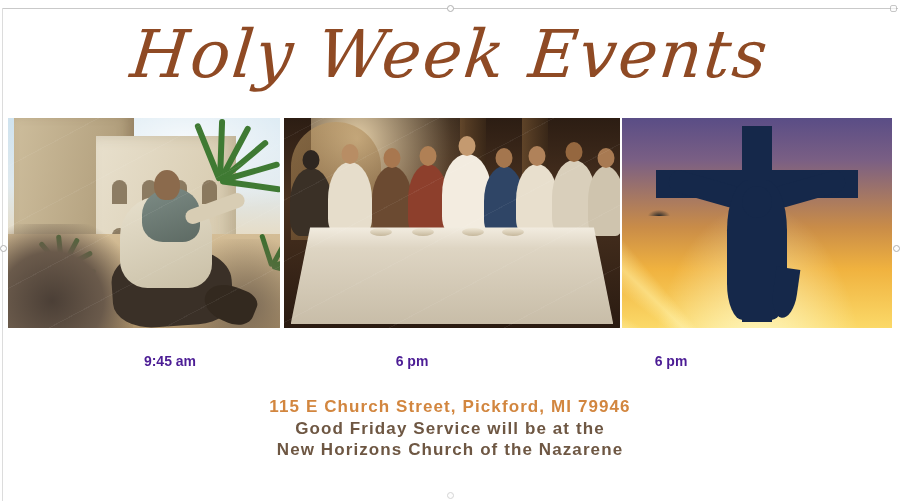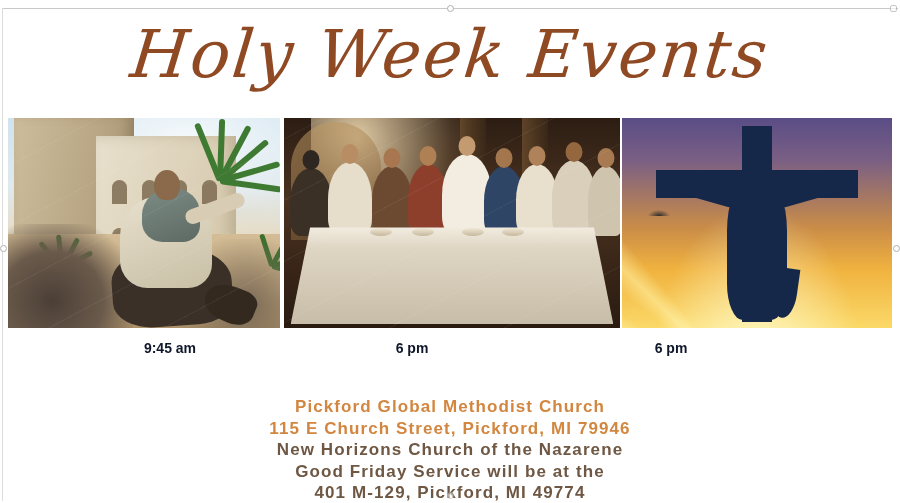--- a/index.html
+++ b/index.html
@@ -285,23 +285,23 @@
     letter-spacing: .2px;
     color: #d2863f;
     white-space: nowrap;
   }
   .events .ev { color:#c97b35; }
   .events .sep { color:#e0a96a; font-weight:400; padding:0 7px; }
 
   .times {
     position: absolute;
     left: 0; right: 0;
-    top: 340px;
+    top: 353px;
     height: 18px;
-    color: #0f172a;
+    color: #4c1d95;
     font-weight: 700;
     font-size: 14px;
   }
   .times span {
     position: absolute;
     transform: translateX(-50%);
   }
   .times .t1 { left: 170px; }
   .times .t2 { left: 412px; }
   .times .t3 { left: 671px; }
@@ -456,20 +456,18 @@
 
 
   <div class="times">
     <span class="t1">9:45 am</span>
     <span class="t2">6 pm</span>
     <span class="t3">6 pm</span>
   </div>
 
 
   <div class="addr">
-    <div class="orange">Pickford Global Methodist Church</div>
     <div class="orange">115 E Church Street, Pickford, MI 79946</div>
+    <div class="brown">Good Friday Service will be at the</div>
     <div class="brown">New Horizons Church of the Nazarene</div>
-    <div class="brown">Good Friday Service will be at the</div>
-    <div class="brown">401 M-129, Pickford, MI 49774</div>
   </div>
 
 </div>
 
 </body></html>

